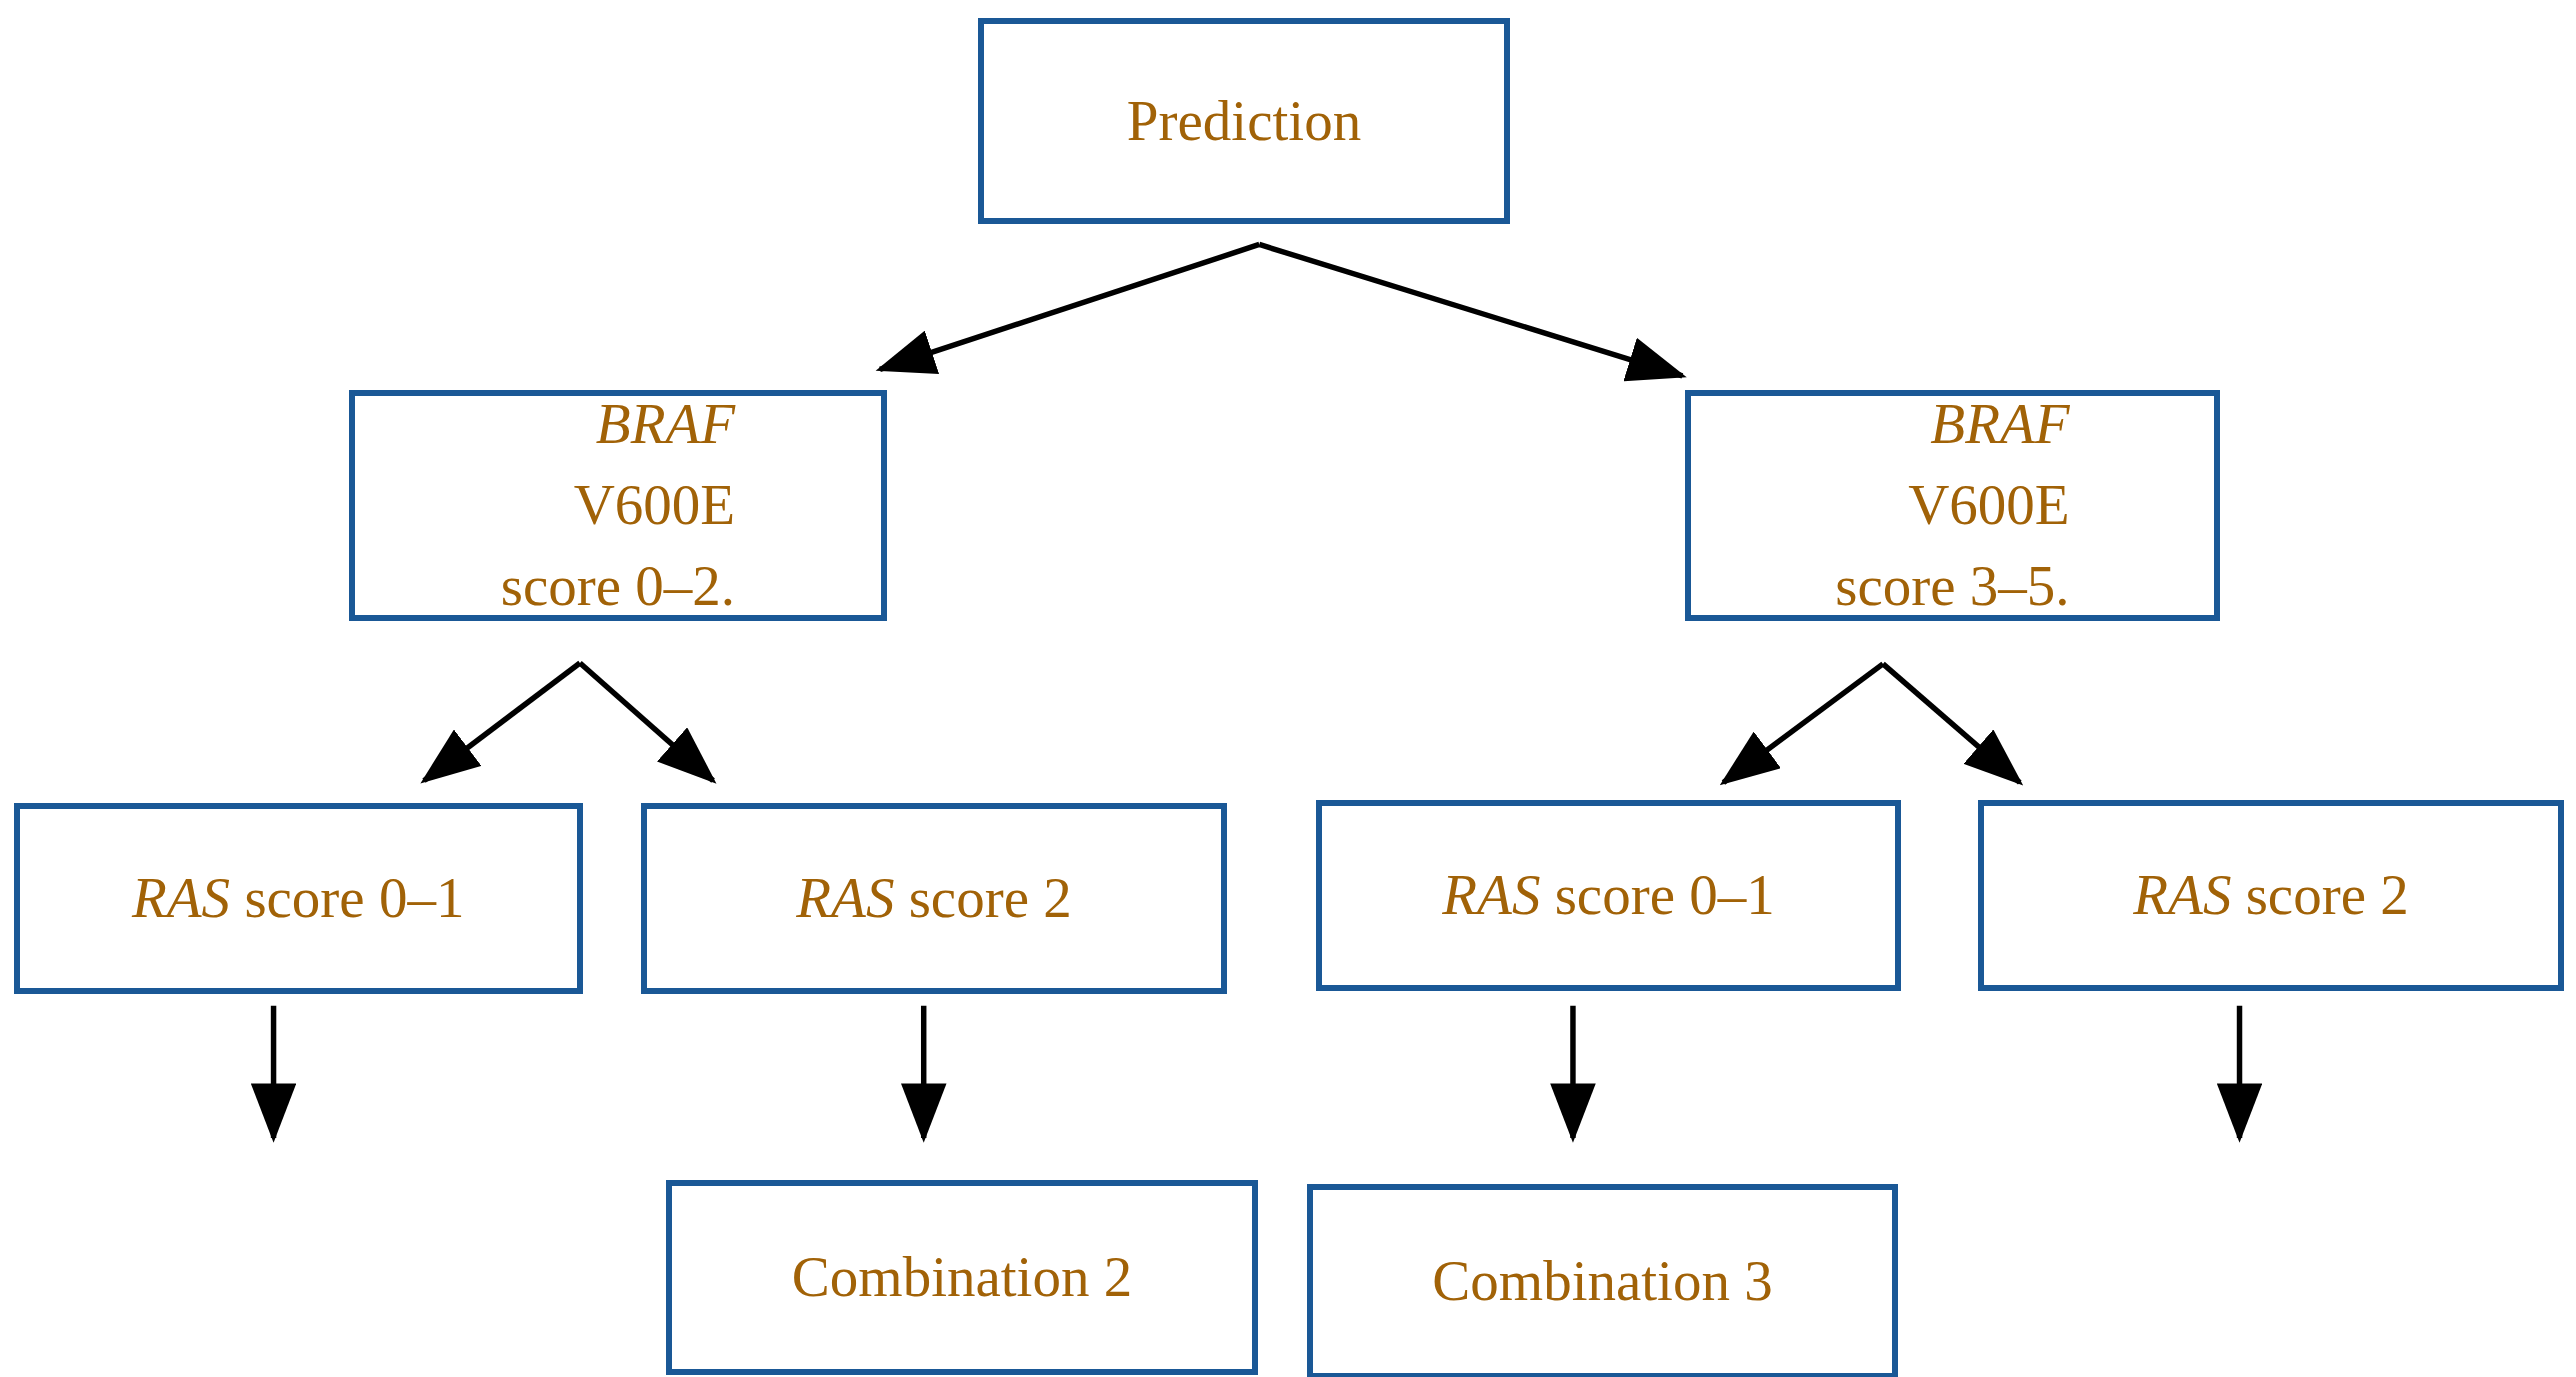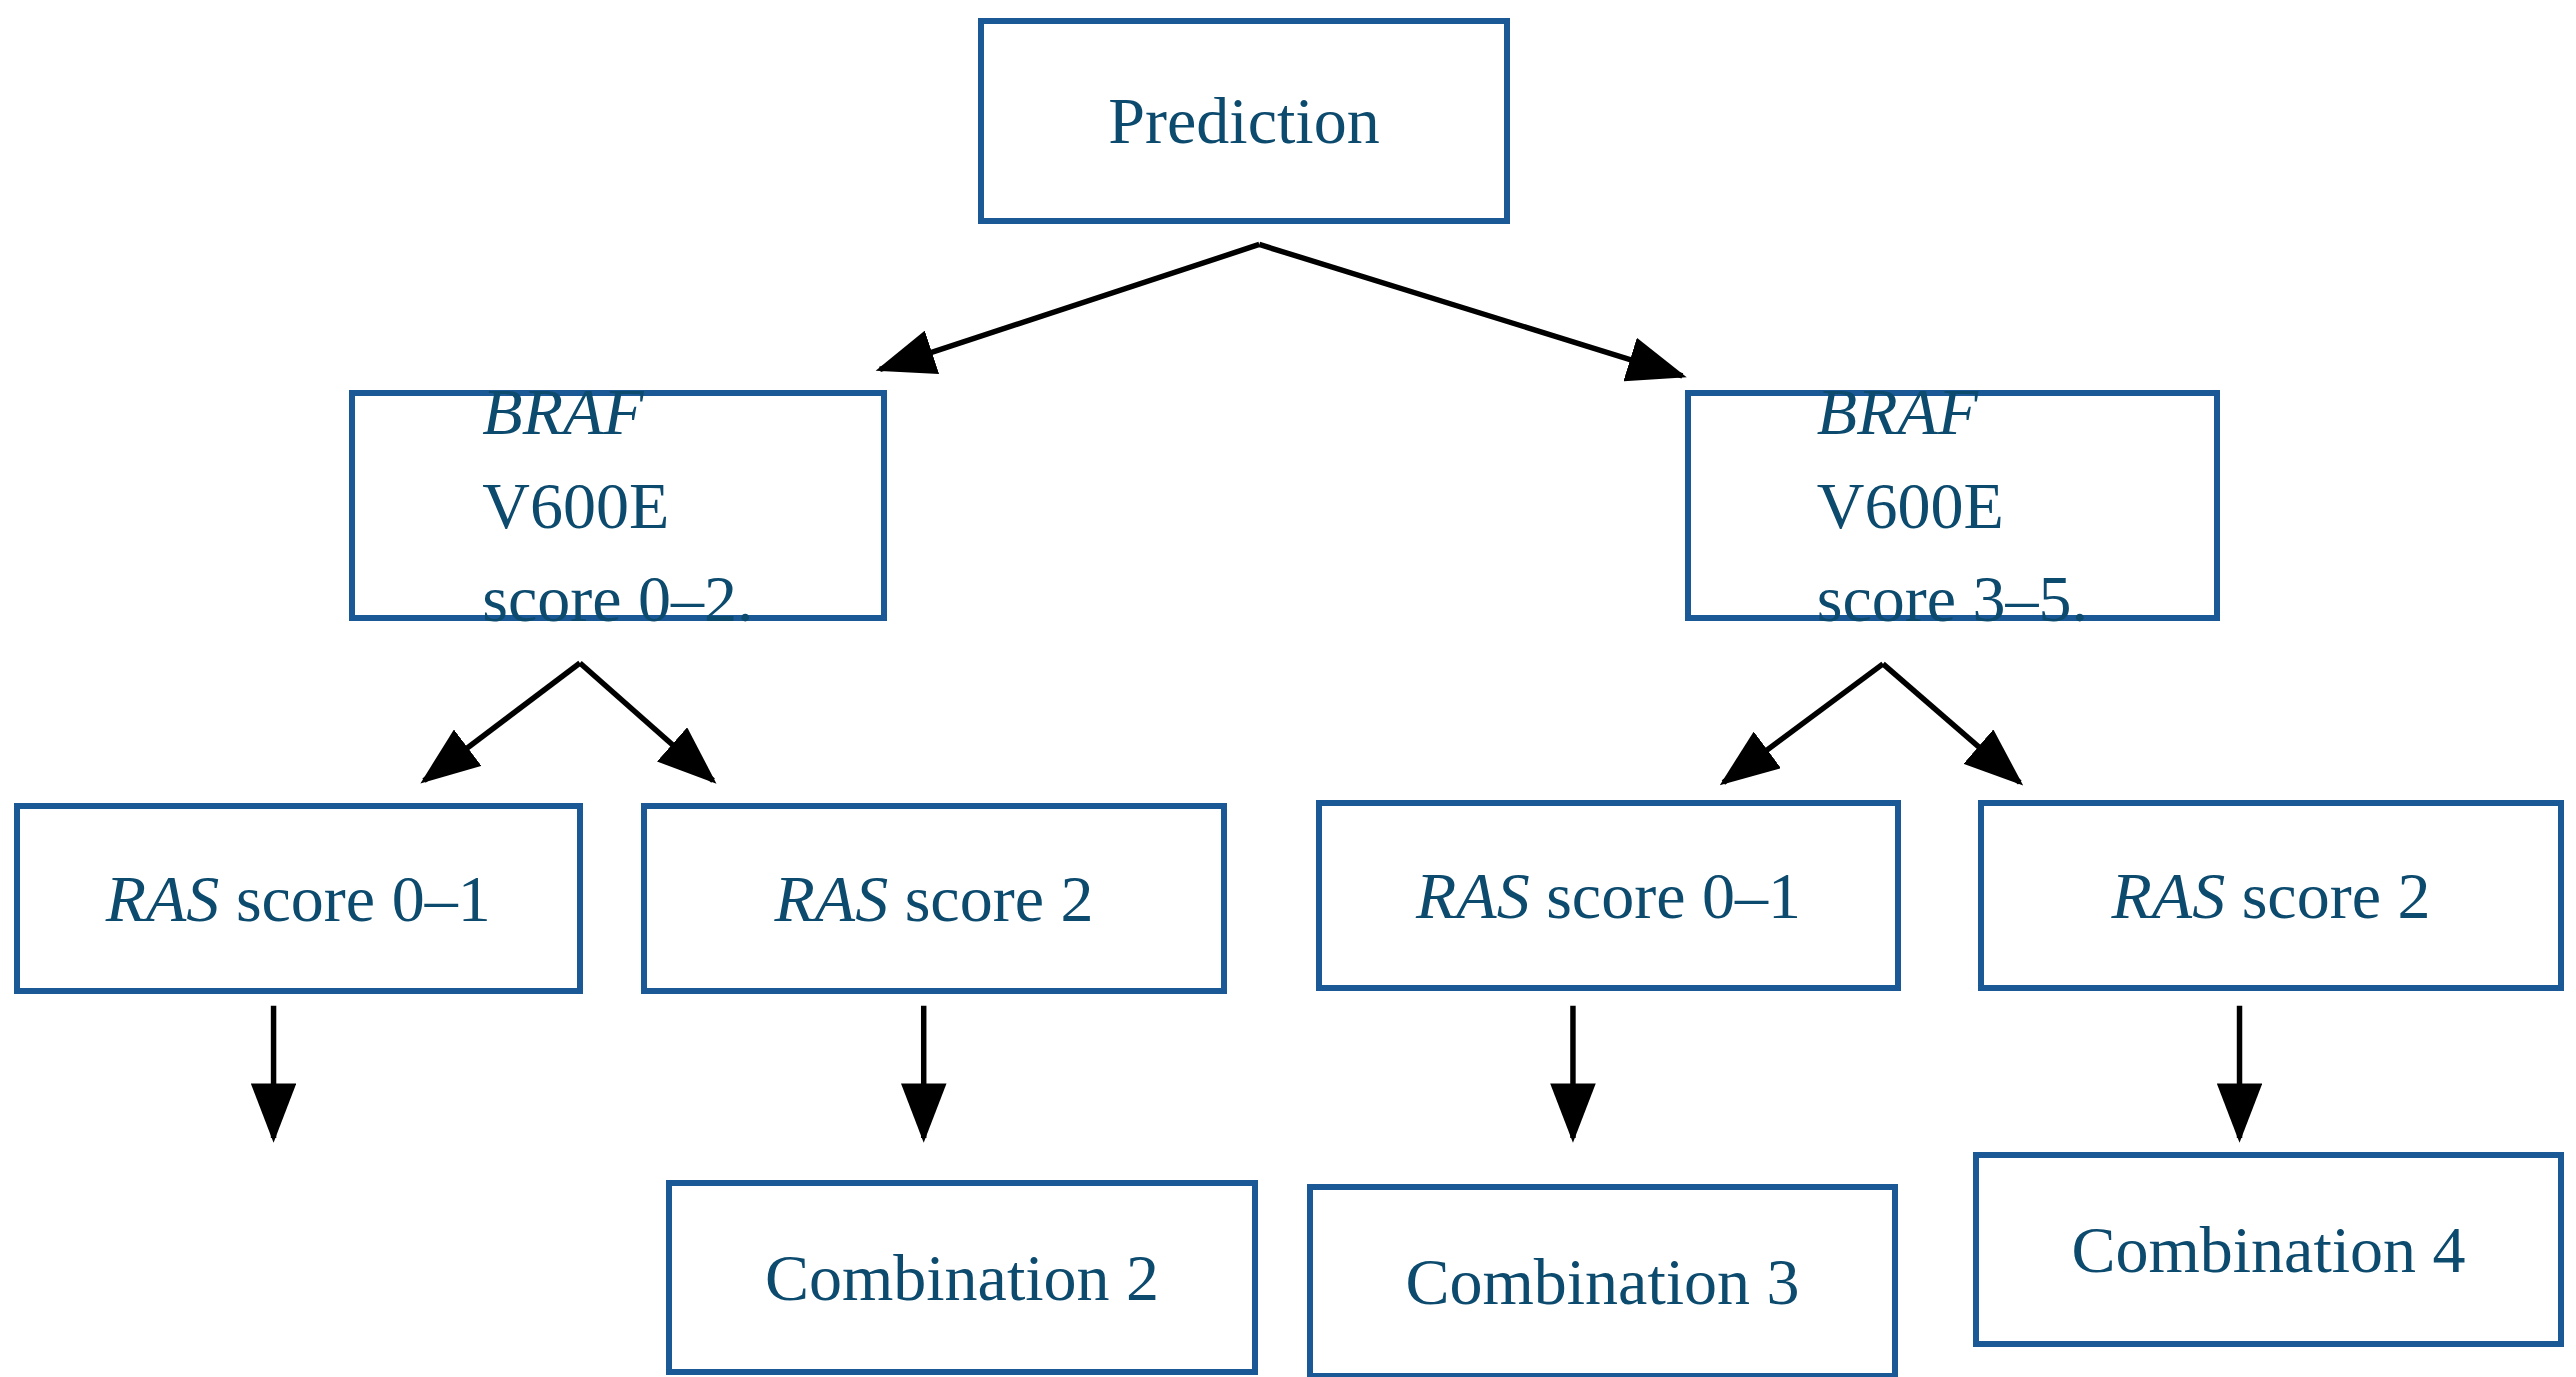--- a/index.html
+++ b/index.html
@@ -19,24 +19,24 @@
     pointer-events: none;
   }
   .node {
     position: absolute;
     box-sizing: border-box;
     border: 6.4px solid #1a5896;
     background: #ffffff;
     display: flex;
     align-items: center;
     justify-content: center;
-    text-align: left;
-    font-size: 66px;
+    text-align: right;
+    font-size: 57px;
     line-height: 1.42;
-    color: #0c4a6e;
+    color: #a16207;
     white-space: nowrap;
   }
   .node i { }
   .stack span { display: block; }
 
   
   #n-root   { left: 978px; top:   18px; width: 532px; height: 206px; }
   #n-braf-l { left:  349px; top:  390px; width: 538px; height: 231px; }
   #n-braf-r { left: 1685px; top:  390px; width: 535px; height: 231px; }
   #n-ras-a  { left:   13.7px; top:  803px; width: 569px; height: 191px; }
@@ -111,18 +111,15 @@
 
 
   <div class="node" id="n-comb2">
     <span>Combination 2</span>
   </div>
 
   <div class="node" id="n-comb3">
     <span>Combination 3</span>
   </div>
 
-  <div class="node" id="n-comb4">
-    <span>Combination 4</span>
-  </div>
 
 </div>
 
 
 </body></html>

